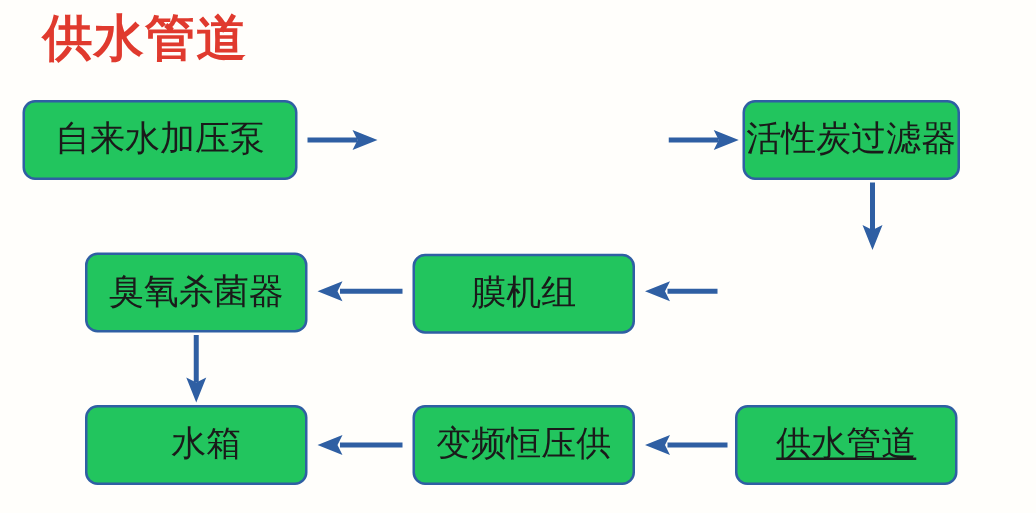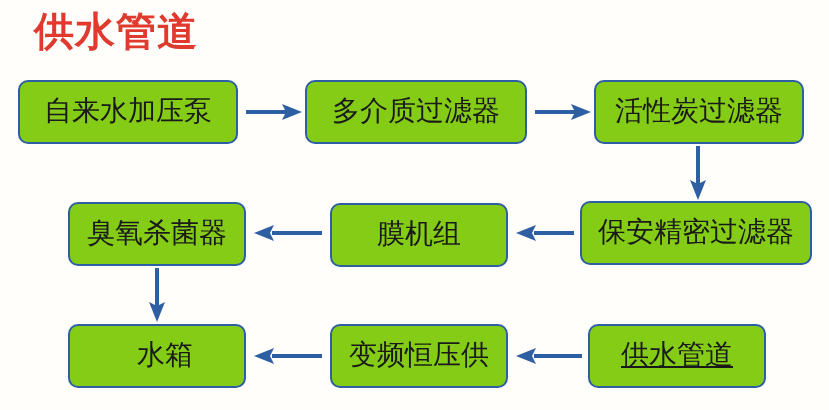--- a/index.html
+++ b/index.html
@@ -28,21 +28,21 @@
     letter-spacing: 1px;
     line-height: 1.15;
     white-space: nowrap;
     font-family: "DejaVu Sans", "Liberation Sans", sans-serif;
   }
   .node {
     position: absolute;
     box-sizing: border-box;
     border: 2.5px solid #2f5fa3;
     border-radius: 10px;
-    background: #84cc16;
+    background: #22c55e;
     display: flex;
     align-items: center;
     justify-content: center;
     color: #1a1a1a;
     font-size: 28px;
     line-height: 1;
     white-space: nowrap;
     font-family: "DejaVu Sans", "Liberation Sans", sans-serif;
   }
   .node .lbl {
@@ -63,31 +63,25 @@
 <body>
 
 <div id="canvas">
 
   <div id="title">供水管道</div>
 
   <div class="node" style="left:18px; top:80px; width:220px; height:64px;">
     <span class="lbl">自来水加压泵</span>
   </div>
 
-  <div class="node" style="left:305px; top:80px; width:222px; height:64px;">
-    <span class="lbl">多介质过滤器</span>
-  </div>
 
-  <div class="node" style="left:594px; top:80px; width:210px; height:64px;">
+  <div class="node" style="left:594px; top:80px; width:174px; height:64px;">
     <span class="lbl">活性炭过滤器</span>
   </div>
 
-  <div class="node" style="left:580px; top:201px; width:232px; height:64px;">
-    <span class="lbl">保安精密过滤器</span>
-  </div>
 
   <div class="node" style="left:330px; top:203px; width:178px; height:64px;">
     <span class="lbl">膜机组</span>
   </div>
 
   <div class="node" style="left:68px; top:202px; width:178px; height:64px;">
     <span class="lbl">臭氧杀菌器</span>
   </div>
 
   <div class="node" style="left:68px; top:324px; width:178px; height:64px;padding-left:16px;">

